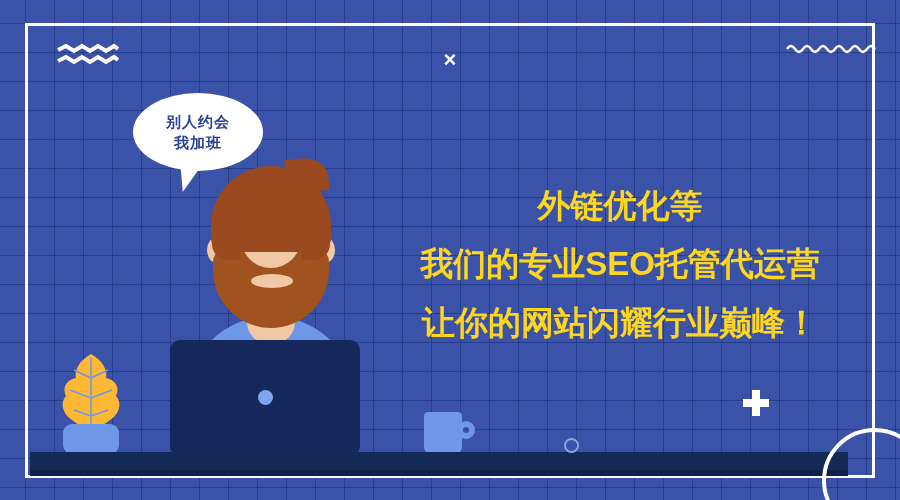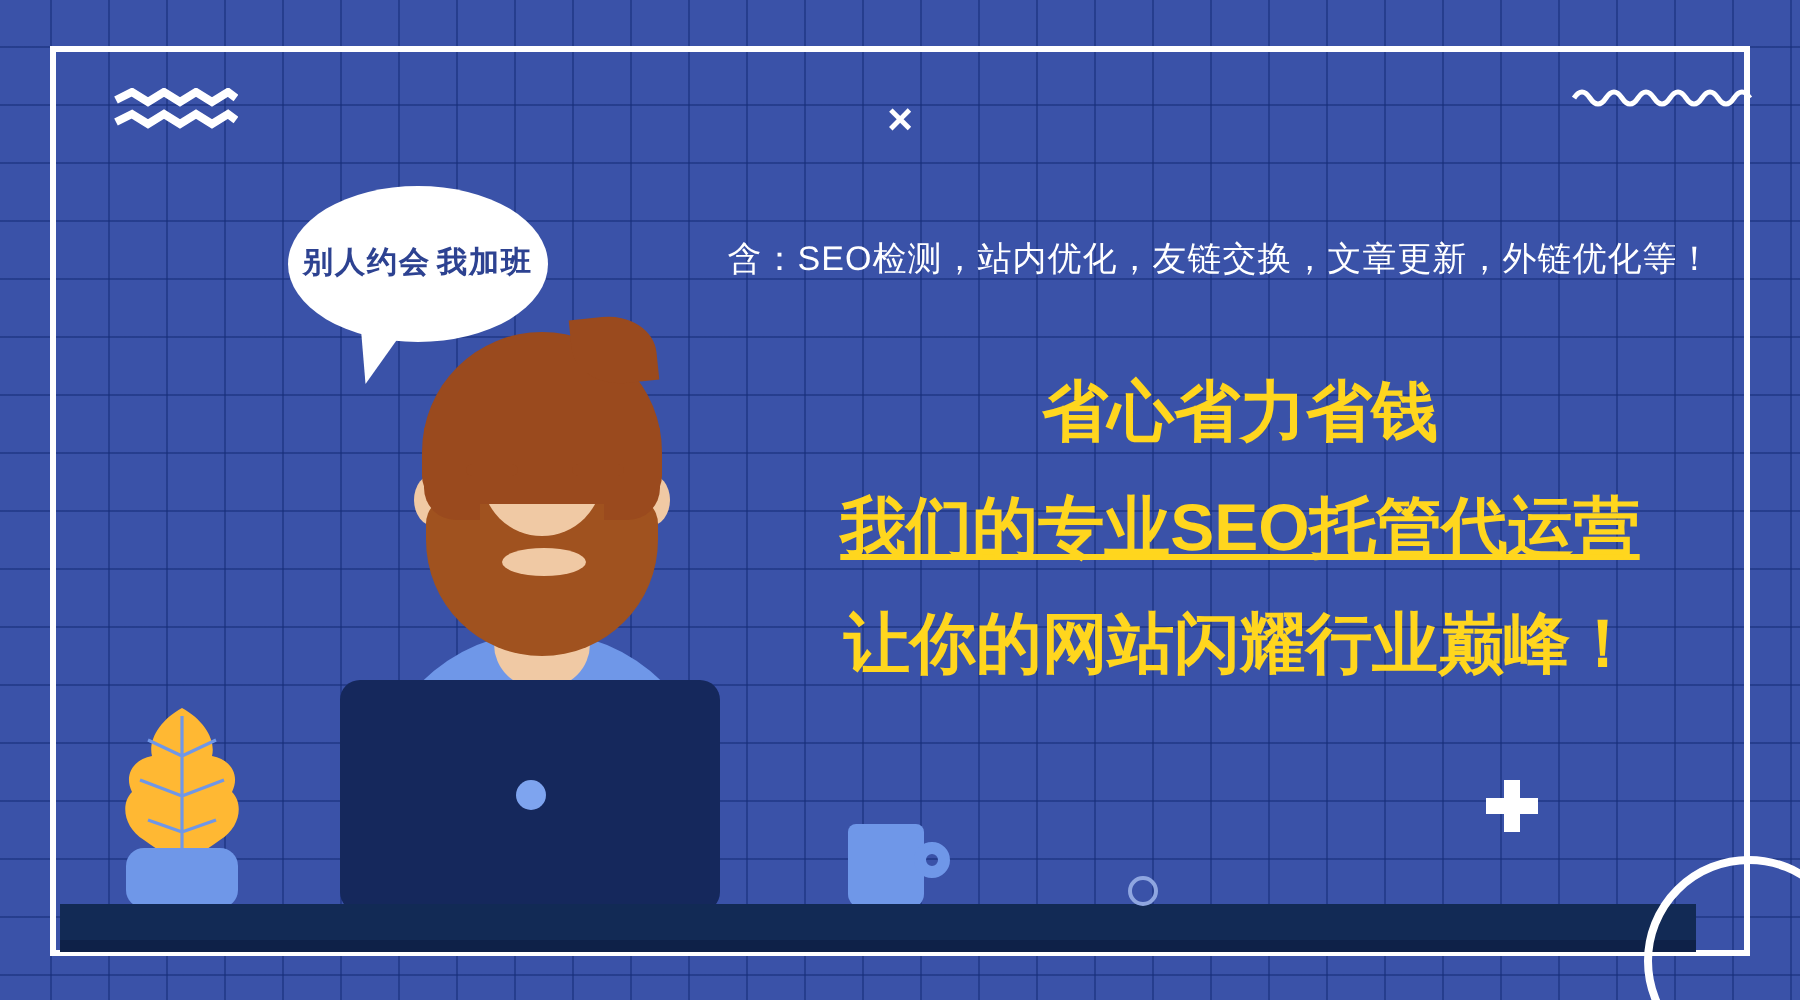--- a/index.html
+++ b/index.html
@@ -64,28 +64,28 @@
   }
 
   .pitch{
     position:absolute;left:370px;top:188px;width:500px;
     display:flex;flex-direction:column;align-items:center;gap:22px;
   }
   .pitch-line{
     color:#ffd61e;font-weight:bold;white-space:nowrap;line-height:1.1;
   }
   .pitch-line.l1{font-size:33px;}
-  .pitch-line.l2{font-size:33px;text-decoration:underline;}
+  .pitch-line.l2{font-size:33px;}
   .pitch-line.l3{font-size:33px;font-family:Liberation Serif, serif;}
 
   
   .bubble{
-    position:absolute;left:144px;top:93px;width:130px;height:78px;
+    position:absolute;left:133px;top:93px;width:130px;height:78px;
     background:#ffffff;border-radius:50%/50%;
-    display:flex;flex-direction:row;align-items:center;justify-content:center;
+    display:flex;flex-direction:column;align-items:center;justify-content:center;
     gap:3px;
   }
   .bubble span{
     color:#2d4291;font-size:15px;font-weight:bold;line-height:1.15;
     letter-spacing:1px;white-space:nowrap;
   }
   .bubble-tail{
     position:absolute;left:176px;top:155px;width:0;height:0;
     border-left:10px solid transparent;
     border-right:18px solid transparent;
@@ -242,24 +242,23 @@
 
   <div class="bubble-tail"></div>
   <div class="bubble">
     <span>别人约会</span>
     <span>我加班</span>
   </div>
 
   <div class="title-row">
     <span class="title-x">×</span>
   </div>
-  <div class="subtitle">含：SEO检测，站内优化，友链交换，文章更新，外链优化等！</div>
 
   <div class="pitch">
-    <div class="pitch-line l1">省心省力省钱</div>
+    <div class="pitch-line l1">外链优化等</div>
     <div class="pitch-line l2">我们的专业SEO托管代运营</div>
     <div class="pitch-line l3">让你的网站闪耀行业巅峰！</div>
   </div>
 
   <div class="plus"></div>
   <div class="dot-circle"></div>
   <div class="corner-circle"></div>
 
 </div>
 

